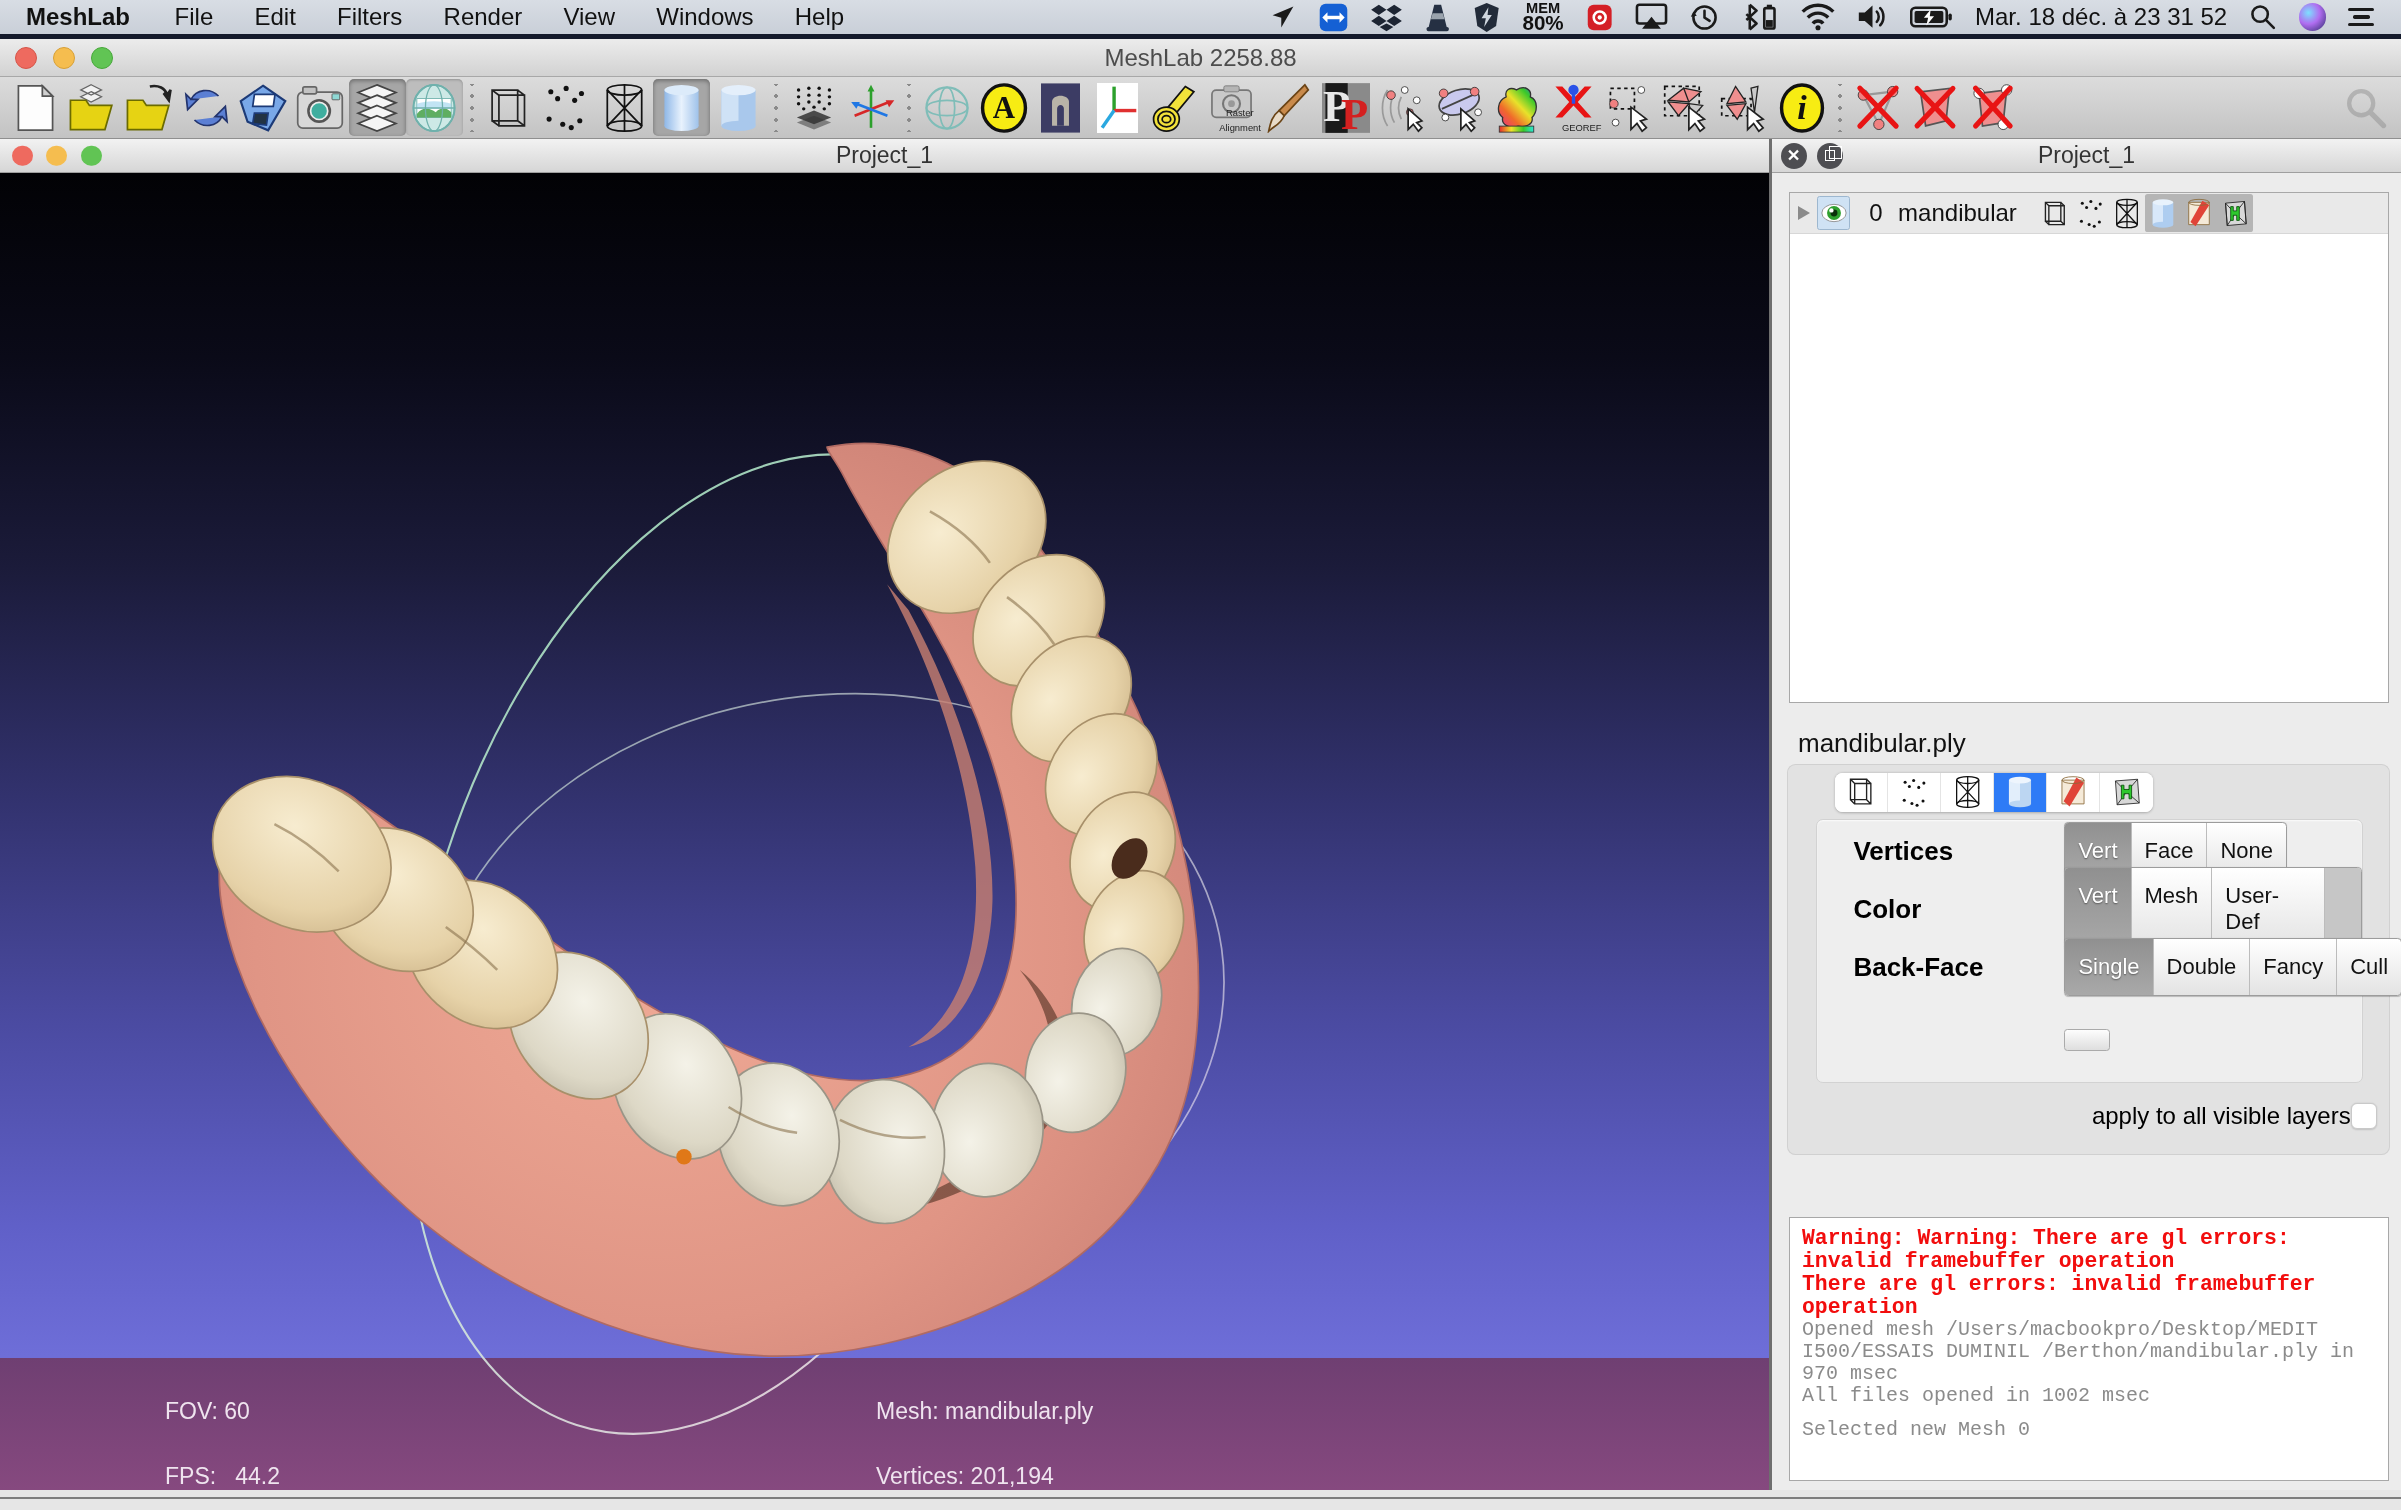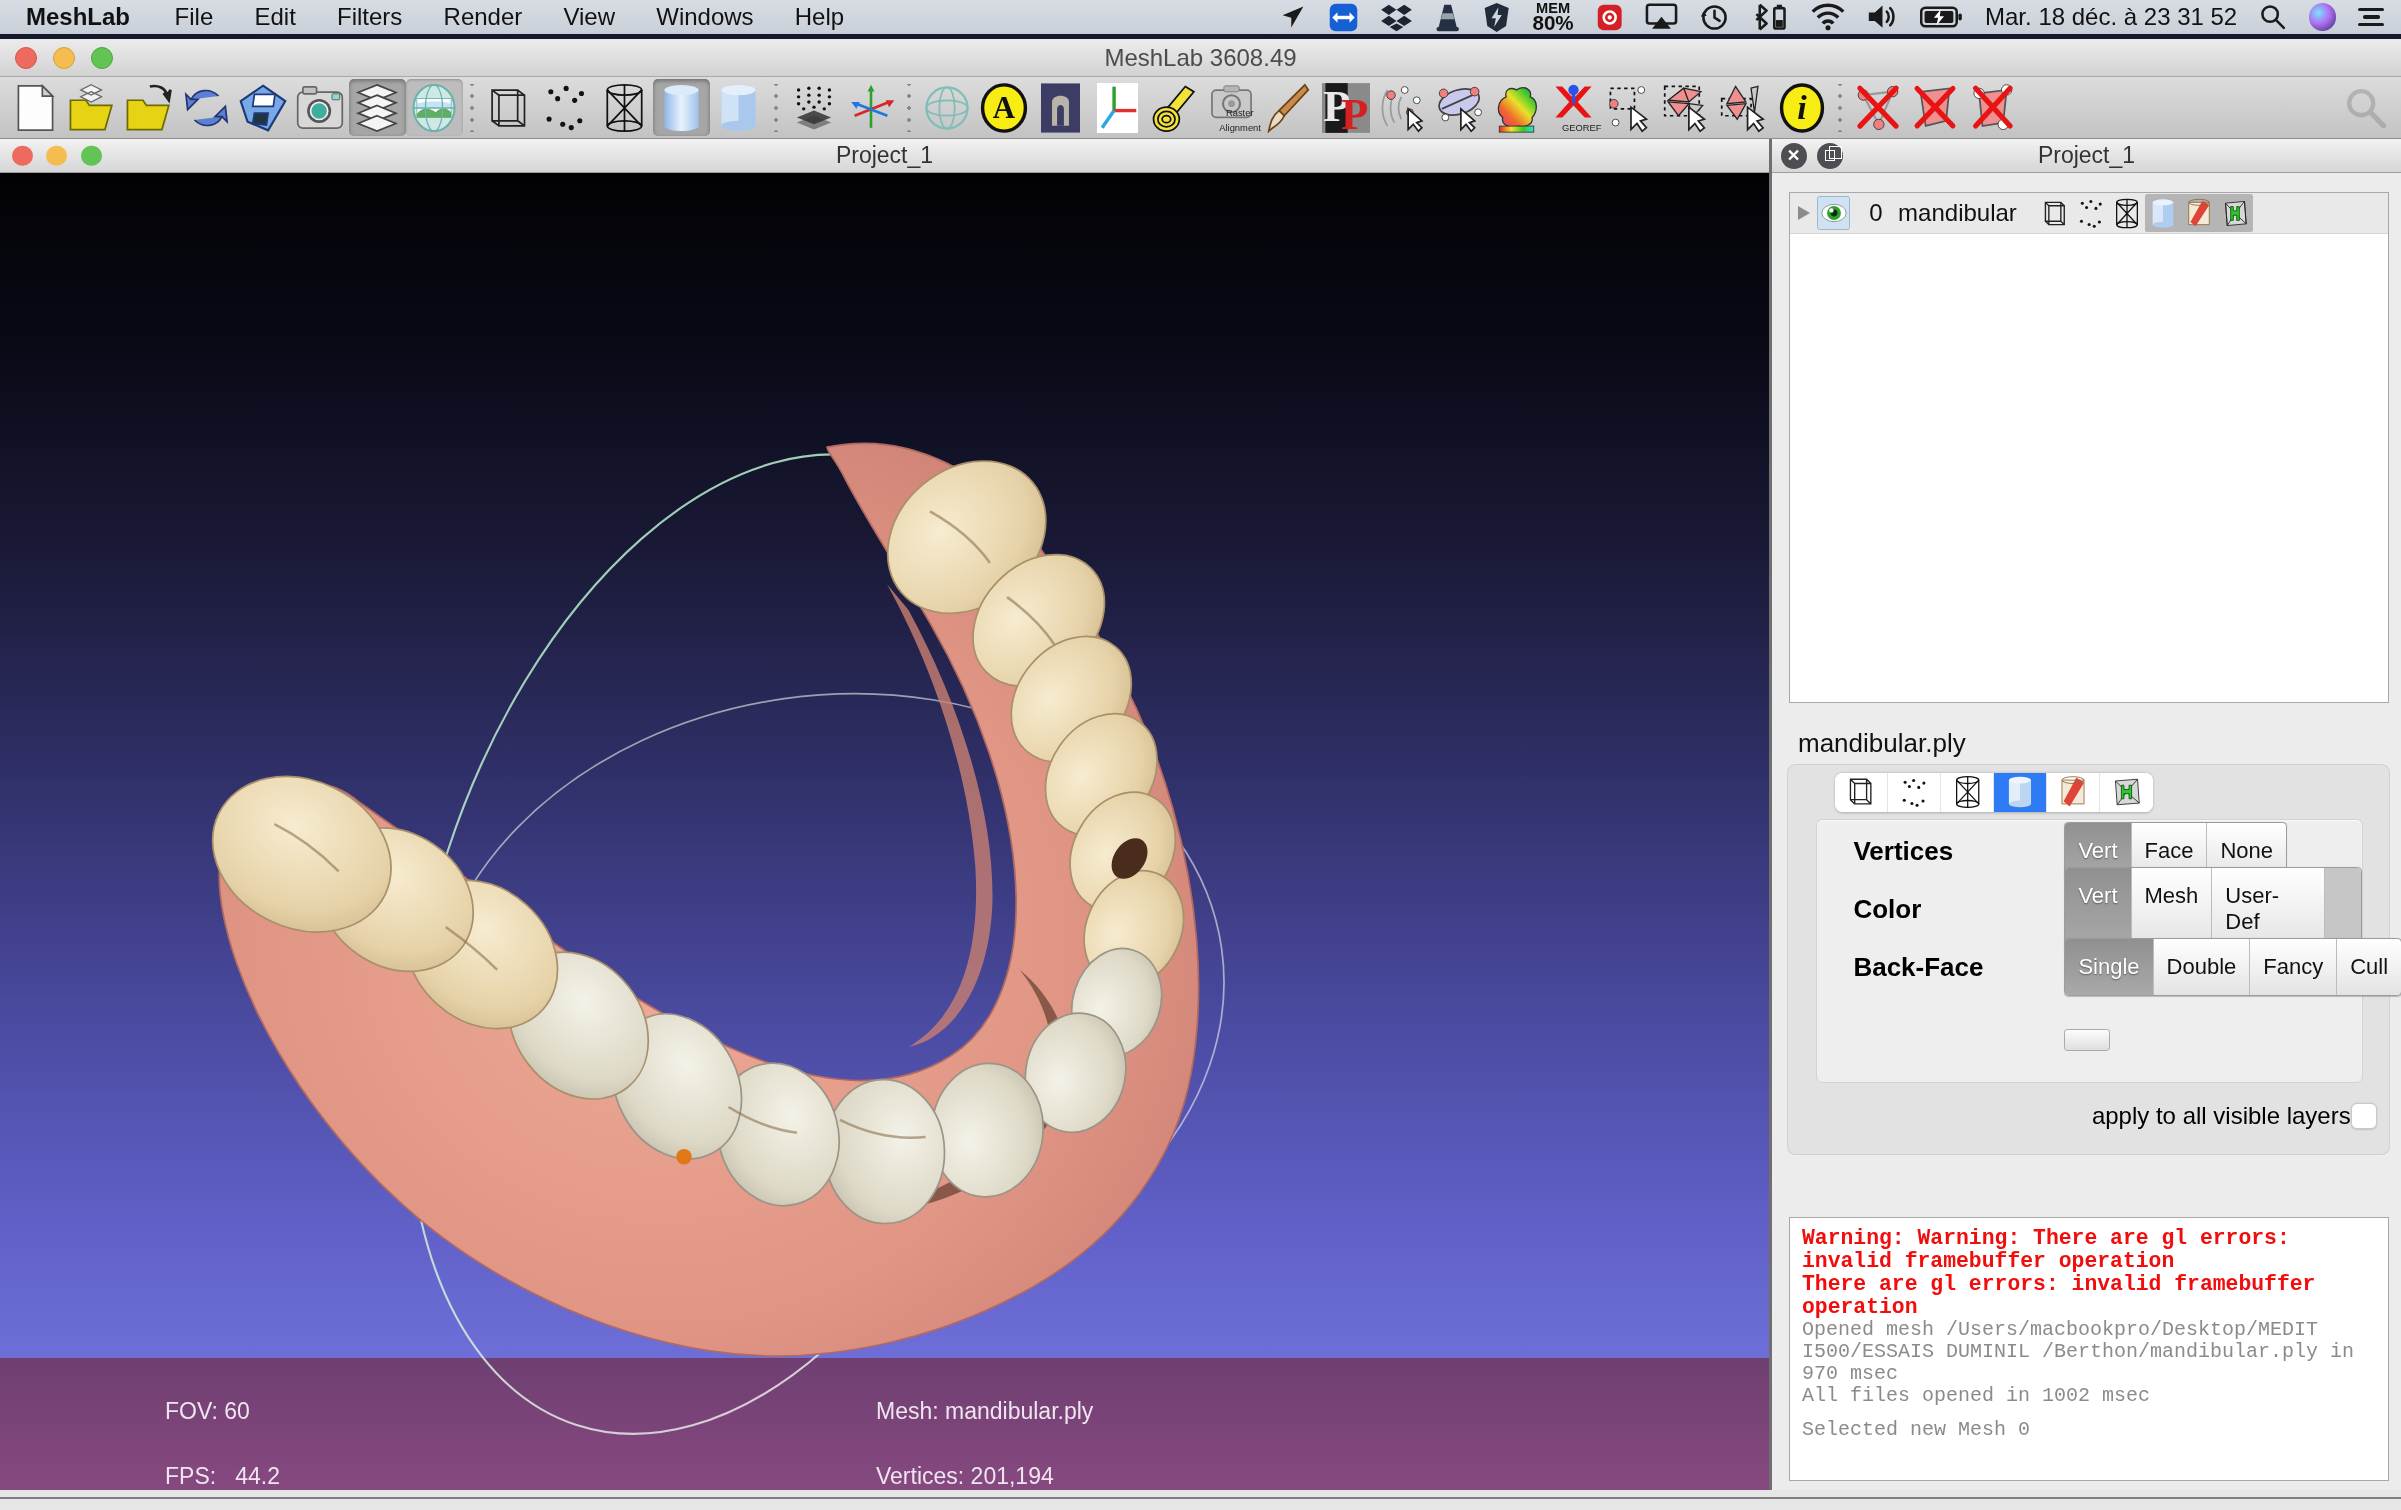--- a/index.html
+++ b/index.html
@@ -6,21 +6,21 @@
   html,body { width:2401px; height:1510px; overflow:hidden; background:#10141f;
               font-family:"Liberation Sans", sans-serif; -webkit-font-smoothing:antialiased; }
 
   
   .menubar { position:absolute; left:0; top:0; width:2401px; height:34px;
              background:linear-gradient(#d8dde4,#c9cfd8); display:flex; align-items:center;
              font-size:24px; color:#111; z-index:50; }
   .menubar .app-name { font-weight:bold; margin:0 24px 0 26px; }
   .menubar .mitem { margin:0 20.6px; }
   .menubar .spacer { flex:1; }
-  .status-area { display:flex; align-items:center; gap:22px; padding-right:17px; }
+  .status-area { display:flex; align-items:center; gap:22px; padding-right:27px; }
   .sicon { display:inline-flex; align-items:center; justify-content:center; height:31px; }
   .mem-block { font-size:14.6px; font-weight:bold; line-height:14.6px; text-align:center; }
   .clock-text { font-size:24px; white-space:pre; }
   .siri-orb { width:27.4px; height:27.4px; border-radius:50%;
               background:radial-gradient(circle at 35% 35%, #7de0ff 0%, #b06df0 45%, #2a2a6a 100%); }
   .list-glyph { display:flex; flex-direction:column; gap:4.3px; }
   .list-glyph i { display:block; width:26px; height:3.4px; background:#1a1a1a; border-radius:1.7px; }
   .list-glyph i.short { width:17px; }
 
   
@@ -248,21 +248,21 @@
       </span>
   </div>
 </div>
 
 <div class="wall-strip"></div>
 
 <div class="app-titlebar">
   <span class="tl red"></span>
   <span class="tl yellow"></span>
   <span class="tl green"></span>
-  <span>MeshLab 3608.49</span>
+  <span>MeshLab 2258.88</span>
 </div>
 
 <div class="toolbar">
   <span class="tcell">
     <svg width="41" height="48" viewBox="0 0 48 56">
         <path d="M4 2 L32 2 L44 14 L44 54 L4 54 Z" fill="#fdfdfd" stroke="#555" stroke-width="2"></path>
         <path d="M32 2 L32 14 L44 14 Z" fill="#cfcfcf" stroke="#555" stroke-width="2"></path>
       </svg>
   </span>
   <span class="tcell">

